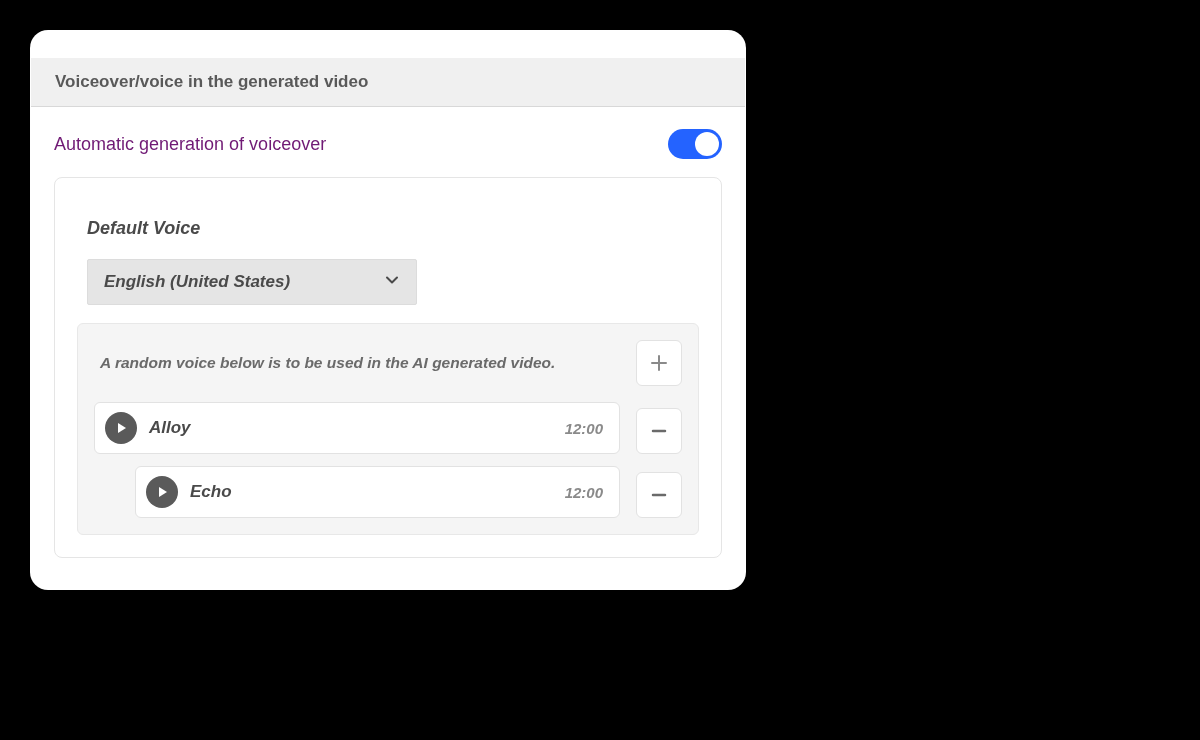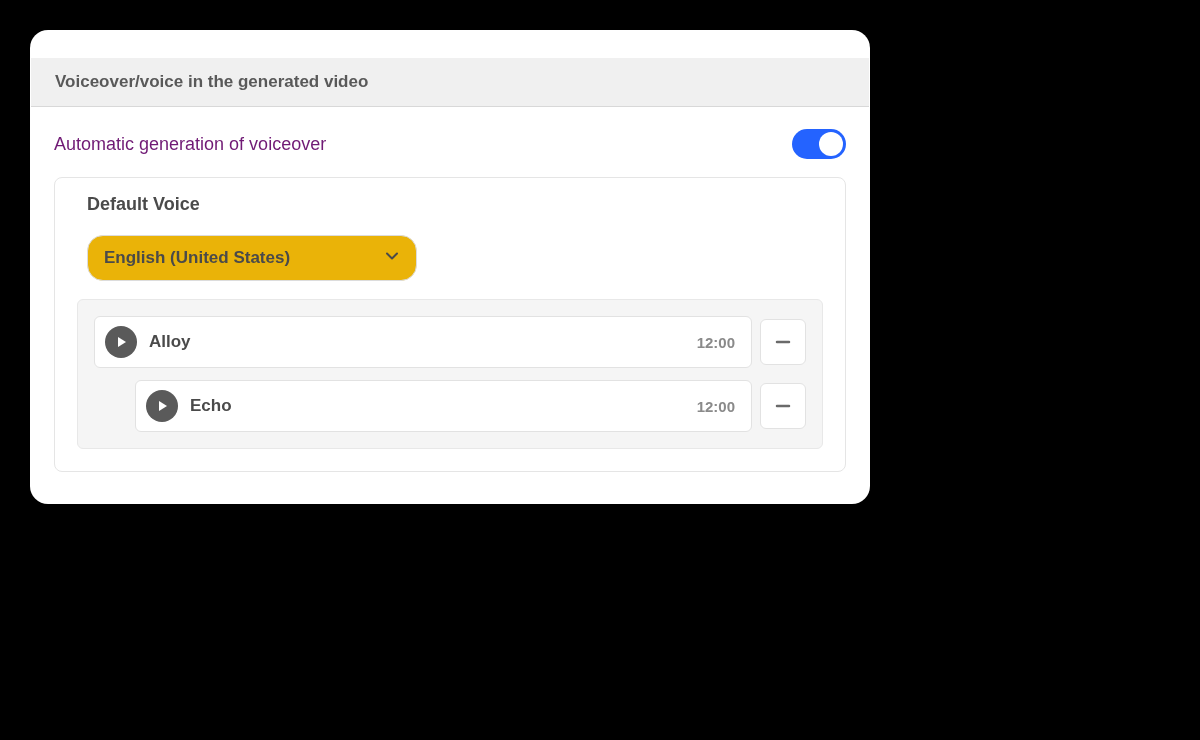--- a/index.html
+++ b/index.html
@@ -10,21 +10,21 @@
     body {
       font-family: -apple-system, BlinkMacSystemFont, "Segoe UI", Helvetica, Arial, sans-serif;
       background: #000;
       width: 1200px;
       height: 740px;
       padding: 30px;
     }
     .card {
       background: #fff;
       border-radius: 18px;
-      width: 840px;
+      width: 716px;
       padding: 28px 0 32px 0;
       box-shadow: 0 20px 60px rgba(0,0,0,0.5);
     }
     .section-header {
       background: #f0f0f0;
       border-bottom: 1px solid #d8d8d8;
       padding: 14px 24px;
       margin: 0 1px;
     }
     .section-header-text {
@@ -57,42 +57,43 @@
       right: 3px;
       width: 24px;
       height: 24px;
       background: #fff;
       border-radius: 50%;
     }
     .voice-card {
       margin: 0 24px;
       border: 1px solid #e5e5e5;
       border-radius: 8px;
-      padding: 16px 22px 22px 22px;
+      padding: 40px 22px 22px 22px;
+      font-style: italic;
     }
     .voice-card-title {
       font-size: 18px;
       font-weight: 700;
       color: #4a4a4a;
       margin-bottom: 20px;
       padding-left: 10px;
     }
     .select-wrap {
       padding: 0 10px 18px 10px;
     }
     .select {
       display: inline-flex;
       align-items: flex-start;
       justify-content: space-between;
       border: 1px solid #dcdcdc;
-      border-radius: 16px;
+      border-radius: 2px;
       padding: 12px 16px;
       min-width: 330px;
       cursor: pointer;
-      background: #eab308;
+      background: #e5e5e5;
     }
     .select-text {
       font-size: 17px;
       font-weight: 600;
       color: #4a4a4a;
     }
     .chevron {
       margin-left: 40px;
     }
     .inner-panel {
@@ -120,22 +121,22 @@
       border: 1px solid #e2e2e2;
       border-radius: 6px;
       display: flex;
       align-items: center;
       justify-content: center;
       cursor: pointer;
       flex-shrink: 0;
     }
     .voice-row {
       display: flex;
-      align-items: center;
-      gap: 8px;
+      align-items: flex-end;
+      gap: 16px;
       margin-bottom: 12px;
     }
     .voice-row:last-child {
       margin-bottom: 0;
       margin-left: 41px;
     }
     .voice-item {
       flex: 1;
       background: #fff;
       border: 1px solid #e2e2e2;
@@ -195,20 +196,28 @@
         <span class="select-text">English (United States)</span>
         <span class="chevron">
           <svg width="16" height="16" viewBox="0 0 16 16" fill="none">
             <path d="M3 5.5 L8 10.5 L13 5.5" stroke="#4a4a4a" stroke-width="2" stroke-linecap="round" stroke-linejoin="round"></path>
           </svg>
         </span>
       </div>
     </div>
 
     <div class="inner-panel">
+      <div class="panel-top">
+        <div class="panel-desc">A random voice below is to be used in the AI generated video.</div>
+        <div class="icon-btn">
+          <svg width="18" height="18" viewBox="0 0 18 18">
+            <path d="M9 2 V16 M2 9 H16" stroke="#8a8a8a" stroke-width="2" stroke-linecap="round"></path>
+          </svg>
+        </div>
+      </div>
 
       <div class="voice-row">
         <div class="voice-item">
           <div class="voice-left">
             <div class="play-btn">
               <svg width="14" height="14" viewBox="0 0 14 14">
                 <path d="M4 2 L12 7 L4 12 Z" fill="#fff"></path>
               </svg>
             </div>
             <div class="voice-name">Alloy</div>

